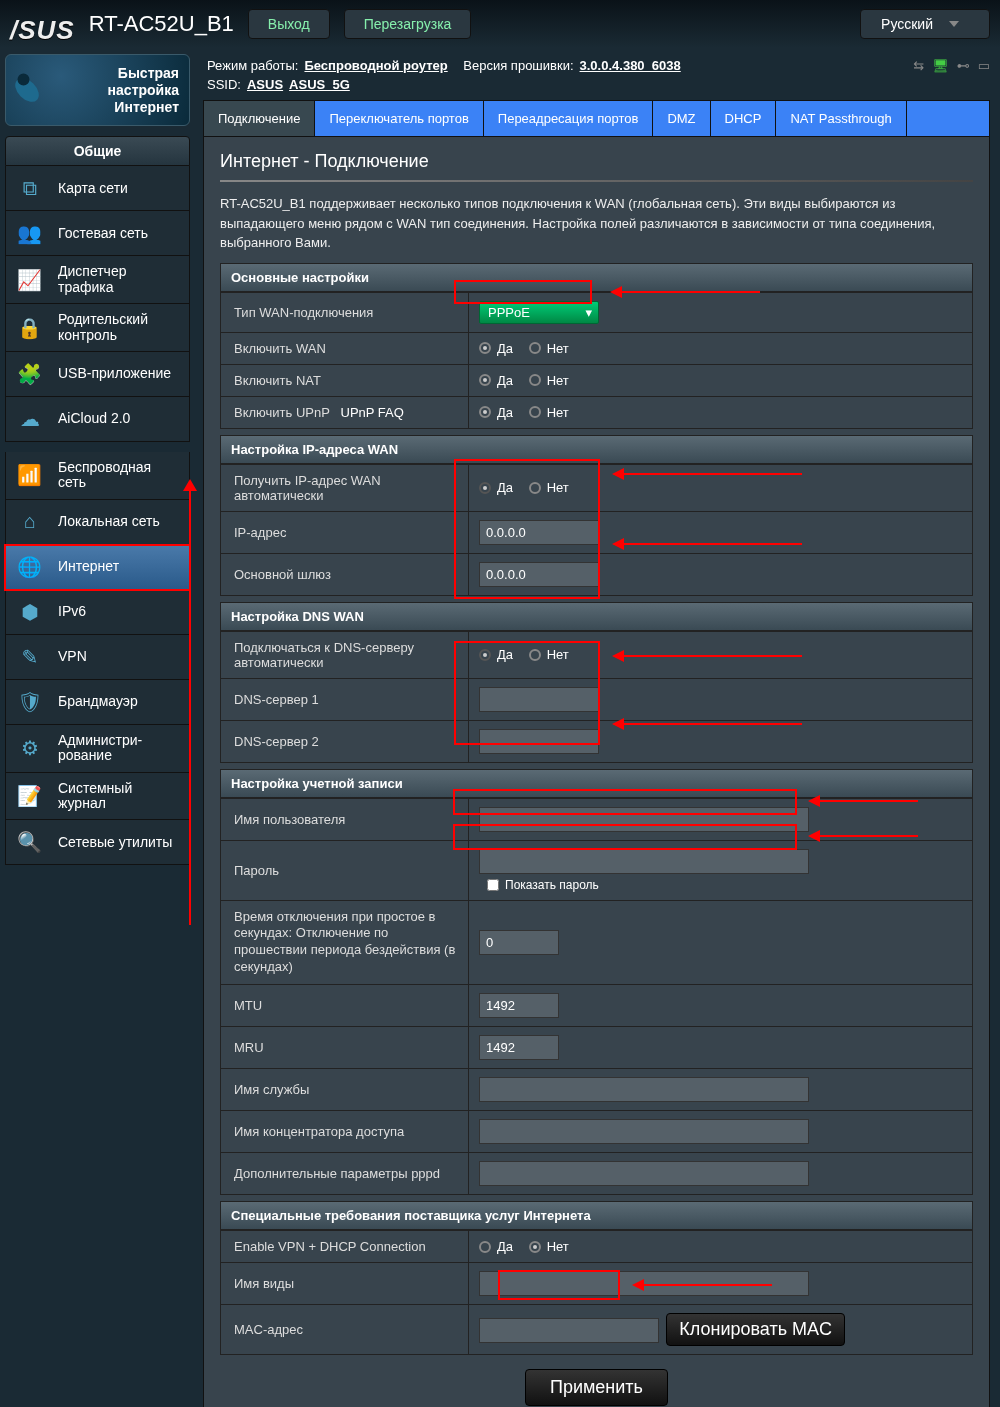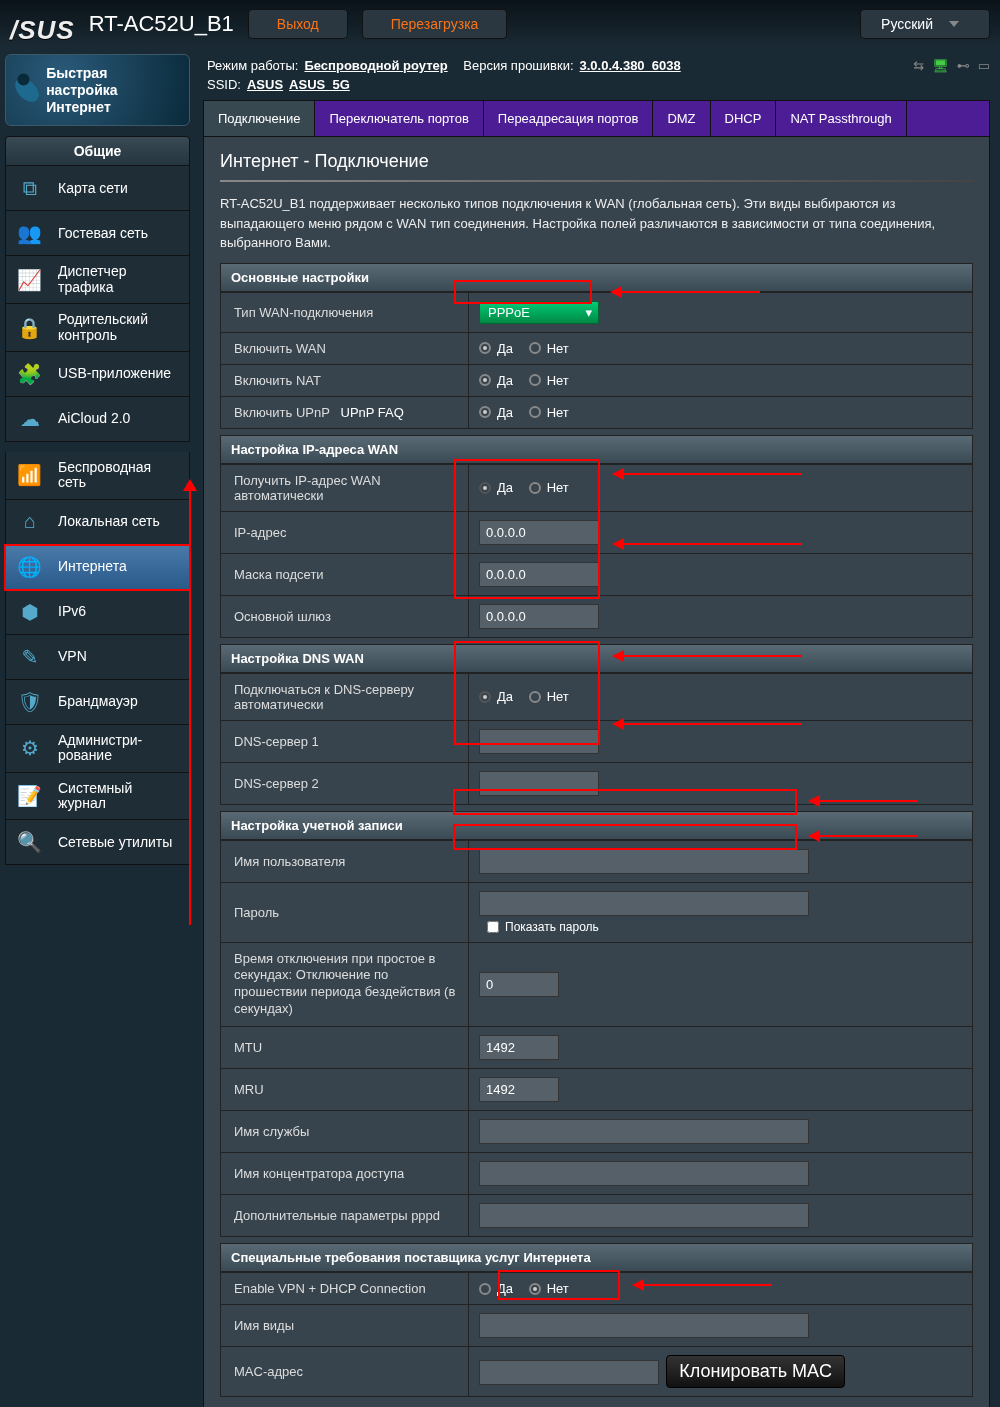--- a/index.html
+++ b/index.html
@@ -3,50 +3,50 @@
 <meta charset="utf-8">
 <style>
 * { margin:0; padding:0; box-sizing:border-box; }
 body { font-family: Arial, sans-serif; background:#1a2a34; width:1000px; height:1407px; overflow:hidden; color:#fff; font-size:13px; }
 a { color:#fff; }
 
 
 .topbar { height:48px; background:linear-gradient(#0a1218,#1a2a34); display:flex; align-items:center; padding:0 10px; gap:14px; position:relative; }
 .logo { font-style:italic; font-weight:900; font-size:26px; letter-spacing:1px; color:#eee; text-shadow:0 1px 0 #000;margin-top:12px; }
 .model { font-size:22px; color:#fff; font-weight:500; }
-.top-btn { background:#2a3740; color:#f97316; border:1px solid #111; border-radius:4px; padding:6px 28px; font-size:14px; cursor:pointer; }
+.top-btn { background:#2a3740; color:#86efac; border:1px solid #111; border-radius:4px; padding:6px 19px; font-size:14px; cursor:pointer; }
 .lang { margin-left:auto; background:#2a3740; border:1px solid #111; border-radius:4px; padding:6px 30px 6px 20px; font-size:14px; cursor:pointer; display:flex; align-items:center; gap:16px; }
 .lang:after { content:''; border-top:6px solid #888; border-left:5px solid transparent; border-right:5px solid transparent; display:inline-block; }
 
 .layout { display:flex; }
 
 
 .sidebar { width:195px; flex-shrink:0; padding:6px 5px 0 5px; }
 .quick-box { background:radial-gradient(circle at 30% 30%, #2a5a7a, #0a2a3a); border:1px solid #3a5a6a; border-radius:6px; padding:10px 10px 10px 12px; display:flex; align-items:center; gap:10px; margin-bottom:10px; cursor:pointer; }
 .quick-box .icon { width:28px; height:28px; background:#1e6a8e; border-radius:50%; position:relative; transform:rotate(-45deg); }
 .quick-box .icon:before { content:''; position:absolute; width:12px; height:12px; background:#0a2a3a; top:-2px; right:-2px; border-radius:50%; }
-.quick-box .txt { line-height:1.2; font-weight:bold; font-size:14px; }
+.quick-box .txt { line-height:1.2; font-weight:bold; font-size:14px;text-align:right; }
 
 .menu-header { background:linear-gradient(#3a4a54,#25353f); text-align:center; font-weight:bold; font-size:14px; padding:6px 0; border:1px solid #111; border-radius:4px 4px 0 0; }
 .menu-item { display:flex; align-items:center; gap:14px; padding:8px 10px; border:1px solid #111; border-top:none; background:#1f2d36; cursor:pointer; min-height:44px; }
 .menu-item.active { background:linear-gradient(#4a7aaa,#2a5a8a); }
 .menu-item .mi-icon { width:28px; height:28px; display:flex; align-items:center; justify-content:center; color:#5ac; font-size:20px; flex-shrink:0; }
 .menu-item .mi-text { font-size:14px; line-height:1.1; }
 
 .menu-spacer { height:10px; }
 .red-box-side { outline:2px solid red; outline-offset:-1px; }
 
 
 .content { flex:1; padding:8px 10px 10px 8px; }
 .status-line { display:flex; gap:6px; align-items:center; font-size:13px; padding:2px 0 4px 4px; }
 .status-line span.u { text-decoration:underline; font-weight:bold; }
 .status-icons { margin-left:auto; display:flex; gap:8px; color:#888; }
 .status-icons .on { color:#4c4; }
 
-.tabs { display:flex; background:#4c1d95; border:1px solid #111; margin-top:4px; }
+.tabs { display:flex; background:#3b82f6; border:1px solid #111; margin-top:4px; }
 .tab { padding:10px 14px; font-size:13px; cursor:pointer; border-right:1px solid #111; }
 .tab.active { background:#384850; }
 
 .panel { background:#38444d; border:1px solid #111; border-top:none; padding:14px 16px 16px; }
 .panel h2 { font-size:18px; font-weight:normal; margin-bottom:4px; }
 .hr { height:2px; background:linear-gradient(90deg,#888,#444); margin:8px 0 12px; }
 .desc { font-size:13px; color:#eee; line-height:1.5; margin-bottom:10px; }
 
 .section-title { background:linear-gradient(#5a6a74,#3a4a54); color:#fff; font-weight:bold; padding:6px 10px; border:1px solid #222; margin-top:6px; font-size:13px; }
 table.form { width:100%; border-collapse:collapse; }
@@ -132,21 +132,21 @@
         <div class="menu-item">
           <span class="mi-icon">📶</span>
           <span class="mi-text">Беспроводная сеть</span>
         </div>
         <div class="menu-item">
           <span class="mi-icon">⌂</span>
           <span class="mi-text">Локальная сеть</span>
         </div>
         <div class="menu-item active red-box-side">
           <span class="mi-icon">🌐</span>
-          <span class="mi-text">Интернета</span>
+          <span class="mi-text">Интернет</span>
         </div>
         <div class="menu-item">
           <span class="mi-icon">⬢</span>
           <span class="mi-text">IPv6</span>
         </div>
         <div class="menu-item">
           <span class="mi-icon">✎</span>
           <span class="mi-text">VPN</span>
         </div>
         <div class="menu-item">
@@ -240,24 +240,20 @@
           <td class="lbl">Получить IP-адрес WAN автоматически</td>
           <td id="cell-wanauto">
                 <div class="radio-cell"><span class="radio dim checked"></span><span>Да</span> &nbsp;<span class="radio"></span><span>Нет</span></div>
               </td>
         </tr>
         <tr>
               <td class="lbl">IP-адрес</td>
               <td><input class="input" value="0.0.0.0" style=""></td>
             </tr>
         <tr>
-              <td class="lbl">Маска подсети</td>
-              <td><input class="input" value="0.0.0.0" style=""></td>
-            </tr>
-        <tr>
               <td class="lbl">Основной шлюз</td>
               <td><input class="input" value="0.0.0.0" style=""></td>
             </tr>
       </tbody>
         </table>
 
       <div class="section-title">Настройка DNS WAN</div>
       <table class="form">
         <tbody>
             <tr>

